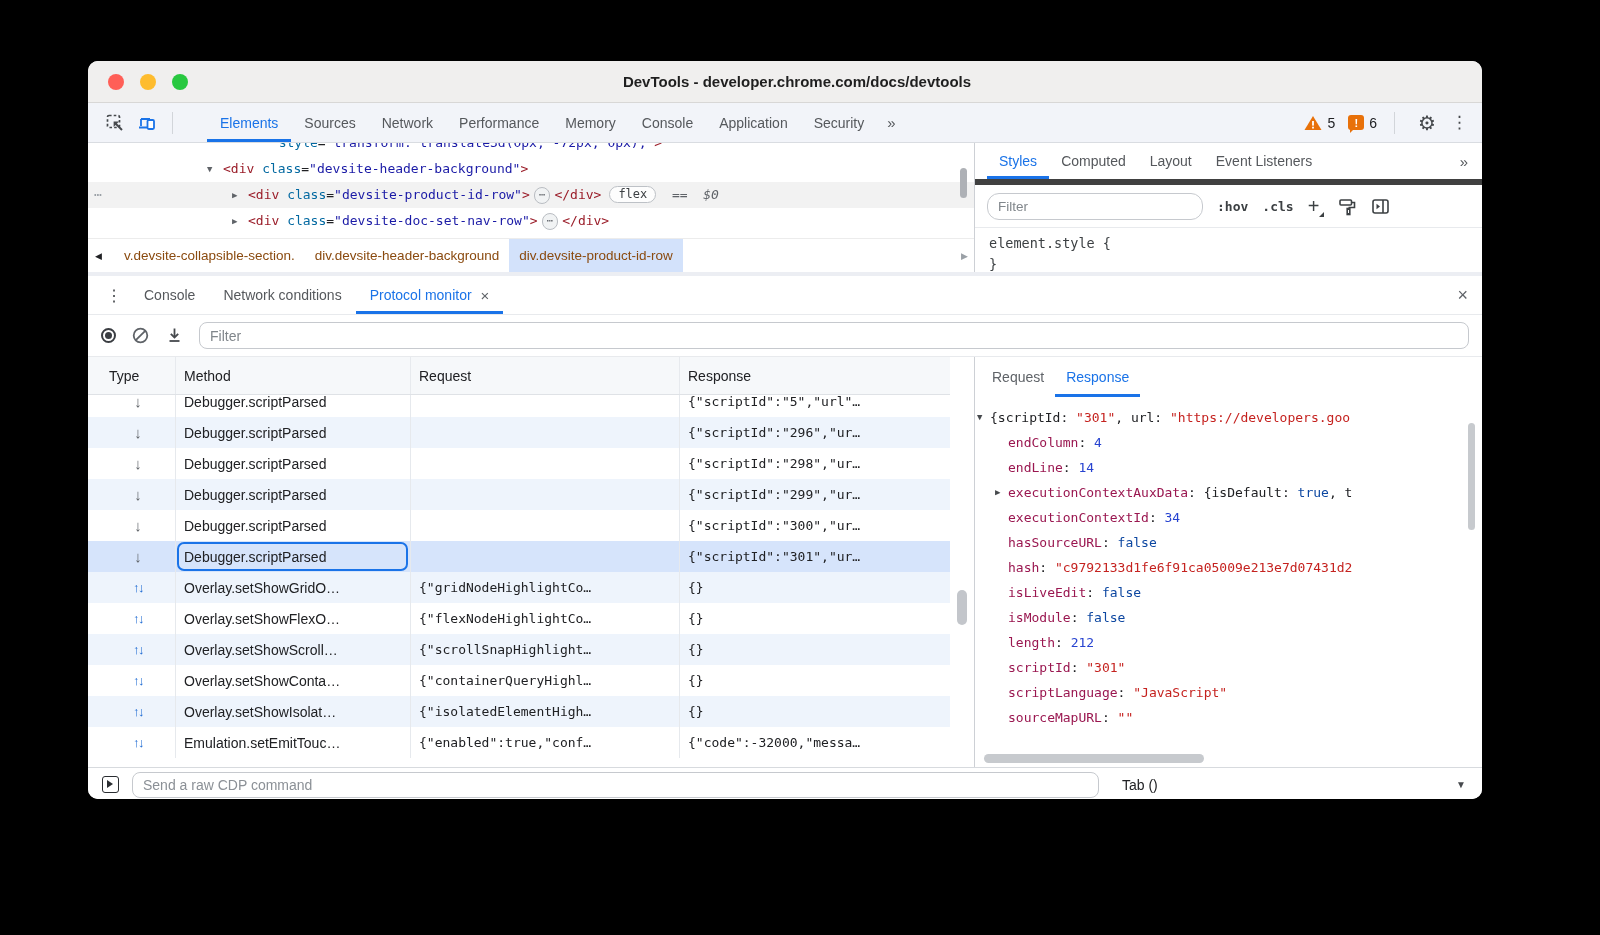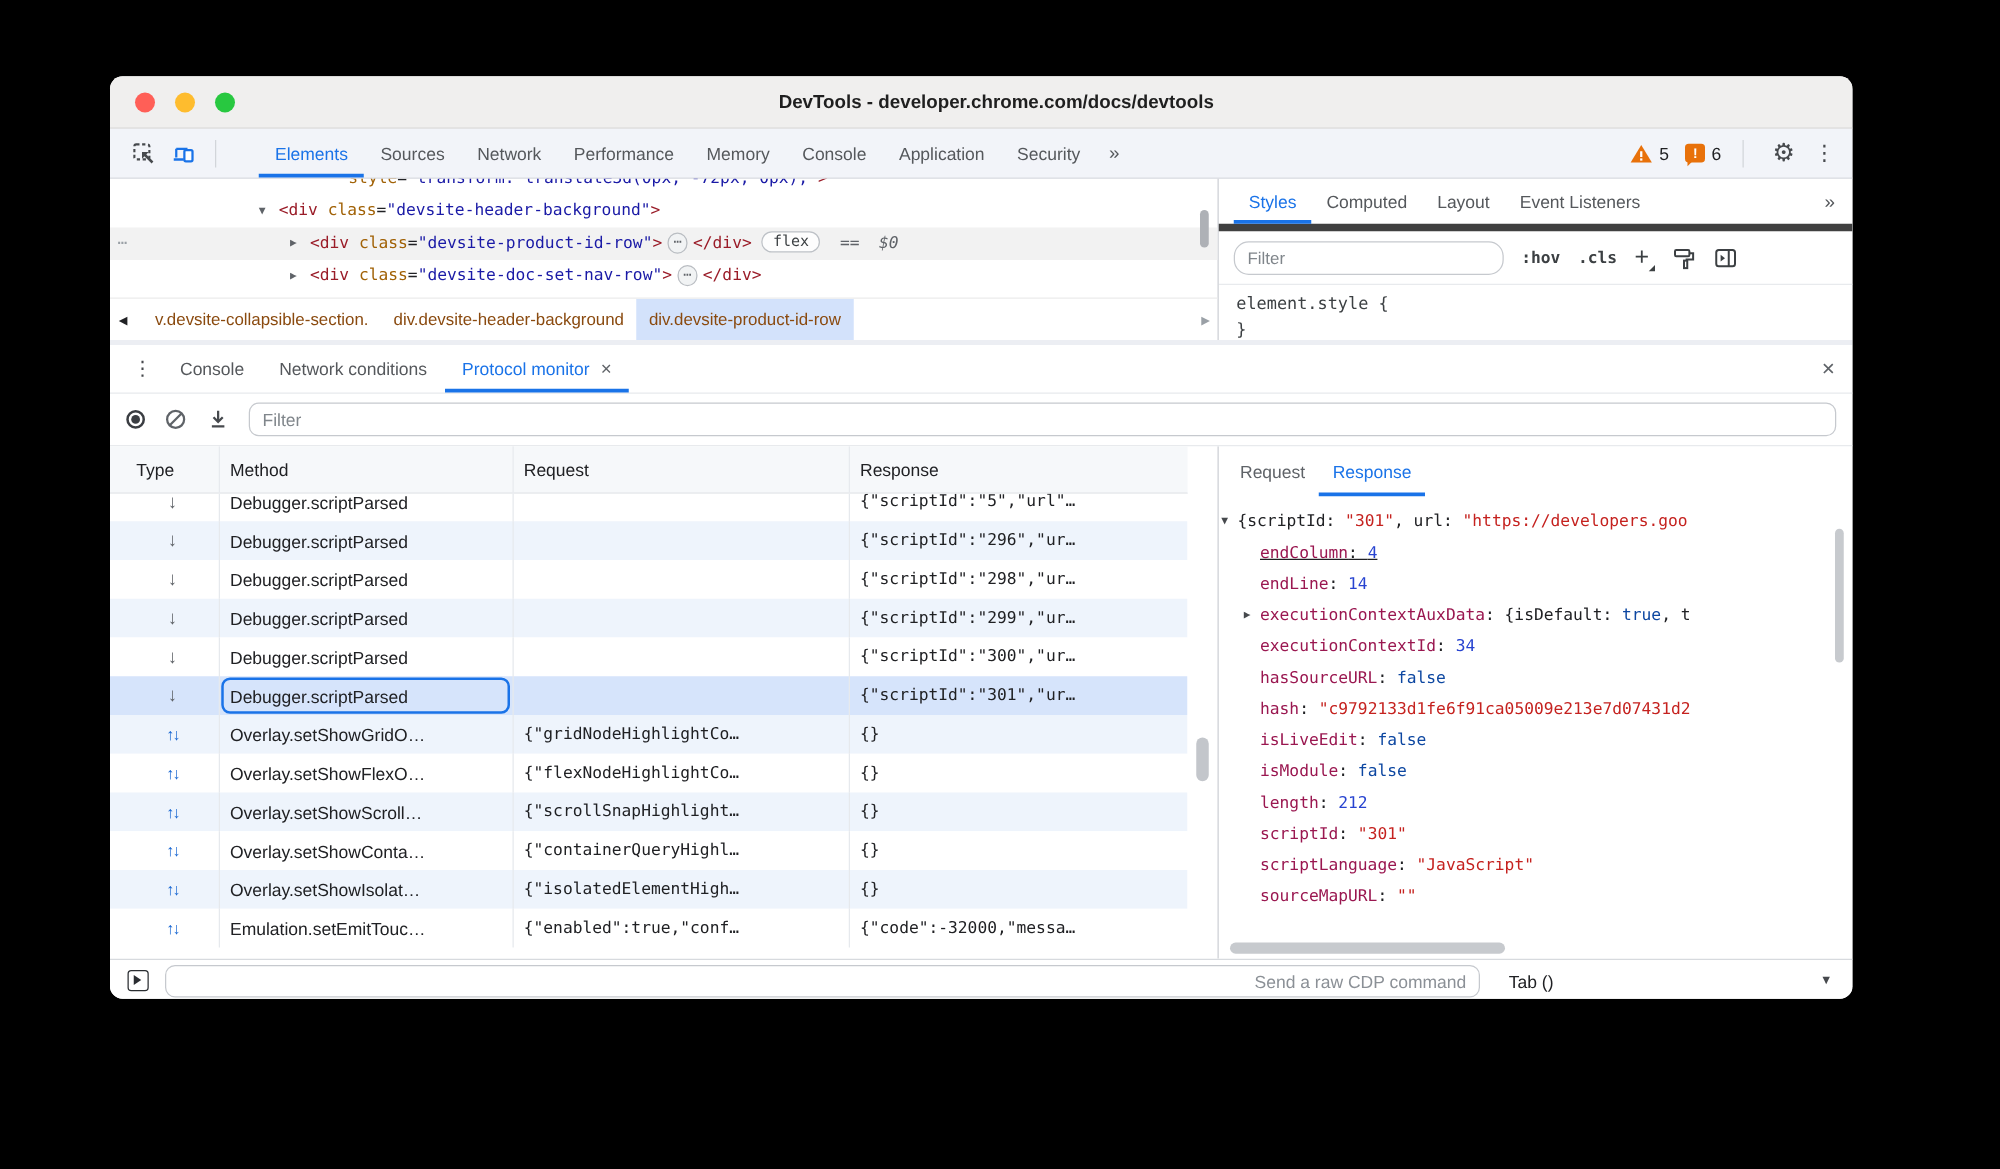--- a/index.html
+++ b/index.html
@@ -30,21 +30,21 @@
 
   
   .content-top { height:133px; flex:none; display:flex; border-bottom:4px solid #eceef3; }
   .elements-panel { width:887px; flex:none; display:flex; flex-direction:column; border-right:1px solid #cdd0d5; position:relative; }
   .dom-view { flex:1; overflow:hidden; position:relative; font-family:"DejaVu Sans Mono",monospace; font-size:13px; }
   .dom-inner { transform:translateY(-13px); }
   .dom-line { height:26px; line-height:26px; white-space:pre; position:relative; color:#202124; }
   .dom-line.hover { background:#f2f2f2; }
   .dom-gutter { position:absolute; left:6px; top:0; color:#9aa0a6; font-size:13px; letter-spacing:1px; }
   .dom-arrow { position:absolute; top:0; color:#5f6368; font-size:9px; }
-  .tk-tag { color:#9a1c28; } .tk-attr { color:#a16207; } .tk-value { color:#1a1aa6; } .tk-plain { color:#202124; }
+  .tk-tag { color:#9a1c28; } .tk-attr { color:#0369a1; } .tk-value { color:#1a1aa6; } .tk-plain { color:#202124; }
   .tk-eq { color:#5f6368; } .tk-dollar { color:#5f6368; font-style:italic; }
   .pill { display:inline-block; border:1px solid #b9bdc2; background:#f1f3f4; color:#5f6368; border-radius:8px; font-size:11px; line-height:11px; padding:1px 4px 3px; margin:0 4px; vertical-align:1px; }
   .flex-badge { display:inline-block; border:1px solid #bdc1c6; border-radius:10px; color:#3c4043; font-size:12px; line-height:15px; padding:0 8px; margin-left:8px; vertical-align:1px; background:#fdfdfd; }
   .crumbs { height:34px; flex:none; border-top:1px solid #ececec; display:flex; align-items:stretch; position:relative; font-size:13.5px; color:#8a4a0f; padding-left:26px; overflow:hidden; }
   .crumb { display:flex; align-items:center; padding:0 10px; white-space:nowrap;text-align:right; }
   .crumb.selected { background:#d3e2fb; }
   .crumb-nav { position:absolute; top:0; height:100%; display:flex; align-items:center; color:#202124; font-size:9px; }
   .crumb-nav.left { left:7px; } .crumb-nav.right { right:6px; color:#9aa0a6; }
   .el-scrollthumb { position:absolute; right:7px; top:25px; width:7px; height:30px; background:#aeb1b6; border-radius:4px; }
 
@@ -105,21 +105,21 @@
   .dl { height:25px; line-height:25px; white-space:pre; position:relative; color:#202124; }
   .dl .tree-arrow { position:absolute; top:0; color:#46494d; font-size:9px; }
   .s-key { color:#9a1750; } .s-string { color:#c5221f; } .s-number { color:#2743d0; } .s-bool { color:#0d47a1; } .s-plain { color:#202124; }
   .detail-vthumb { position:absolute; right:7px; top:66px; width:7px; height:107px; background:#c7cace; border-radius:4px; }
   .detail-hthumb { position:absolute; left:9px; bottom:4px; width:220px; height:9px; background:#c7cace; border-radius:5px; }
 
   
   .cmd-bar { height:34px; flex:none; border-top:1px solid #d7dade; display:flex; align-items:center; padding:0 14px; gap:13px; position:relative; }
   .cmd-icon { width:17px; height:17px; border:1.7px solid #2a2d31; border-radius:3px; position:relative; flex:none; }
   .cmd-icon::after { content:""; position:absolute; left:4px; top:3px; border-left:6px solid #2a2d31; border-top:4px solid transparent; border-bottom:4px solid transparent; }
-  .cmd-input { width:1052px; height:26px; border:1px solid #c6c9ce; border-radius:8px; padding:0 10px; font-size:14px; font-family:"Liberation Sans",sans-serif; outline:none;text-align:right; }
+  .cmd-input { width:967px; height:26px; border:1px solid #c6c9ce; border-radius:8px; padding:0 10px; font-size:14px; font-family:"Liberation Sans",sans-serif; outline:none; }
   .cmd-input::placeholder { color:#8b9096; }
   .cmd-target { font-size:14px; color:#202124; margin-left:10px; }
   .cmd-chevron { position:absolute; right:16px; color:#46494d; font-size:10px; }
 
   svg.icon { display:block; }
 </style>
 </head>
 <body>
 
 <div class="window">
@@ -385,21 +385,21 @@
       <div class="pm-gutter">
         <span class="gutter-thumb"></span>
       </div>
       <div class="pm-detail">
         <div class="detail-tabs" id="detail-tabs">
             <div class="dt-tab">Request</div>
             <div class="dt-tab active">Response</div>
           </div>
         <div class="detail-body" id="detail-lines">
             <div class="dl" style="padding-left: 15px;"><span class="tree-arrow" style="left: 2px;">▼</span><span class="s-plain">{scriptId: </span><span class="s-string">"301"</span><span class="s-plain">, url: </span><span class="s-string">"https://developers.goo</span></div>
-            <div class="dl" style="padding-left: 33px; text-decoration: underline;"><span class="s-key">endColumn</span><span class="s-plain">: </span><span class="s-number">4</span></div>
+            <div class="dl" style="padding-left: 33px;"><span class="s-key">endColumn</span><span class="s-plain">: </span><span class="s-number">4</span></div>
             <div class="dl" style="padding-left: 33px;"><span class="s-key">endLine</span><span class="s-plain">: </span><span class="s-number">14</span></div>
             <div class="dl" style="padding-left: 33px;"><span class="tree-arrow" style="left: 20px;">▶</span><span class="s-key">executionContextAuxData</span><span class="s-plain">: {isDefault: </span><span class="s-bool">true</span><span class="s-plain">, t</span></div>
             <div class="dl" style="padding-left: 33px;"><span class="s-key">executionContextId</span><span class="s-plain">: </span><span class="s-number">34</span></div>
             <div class="dl" style="padding-left: 33px;"><span class="s-key">hasSourceURL</span><span class="s-plain">: </span><span class="s-bool">false</span></div>
             <div class="dl" style="padding-left: 33px;"><span class="s-key">hash</span><span class="s-plain">: </span><span class="s-string">"c9792133d1fe6f91ca05009e213e7d07431d2</span></div>
             <div class="dl" style="padding-left: 33px;"><span class="s-key">isLiveEdit</span><span class="s-plain">: </span><span class="s-bool">false</span></div>
             <div class="dl" style="padding-left: 33px;"><span class="s-key">isModule</span><span class="s-plain">: </span><span class="s-bool">false</span></div>
             <div class="dl" style="padding-left: 33px;"><span class="s-key">length</span><span class="s-plain">: </span><span class="s-number">212</span></div>
             <div class="dl" style="padding-left: 33px;"><span class="s-key">scriptId</span><span class="s-plain">: </span><span class="s-string">"301"</span></div>
             <div class="dl" style="padding-left: 33px;"><span class="s-key">scriptLanguage</span><span class="s-plain">: </span><span class="s-string">"JavaScript"</span></div>

